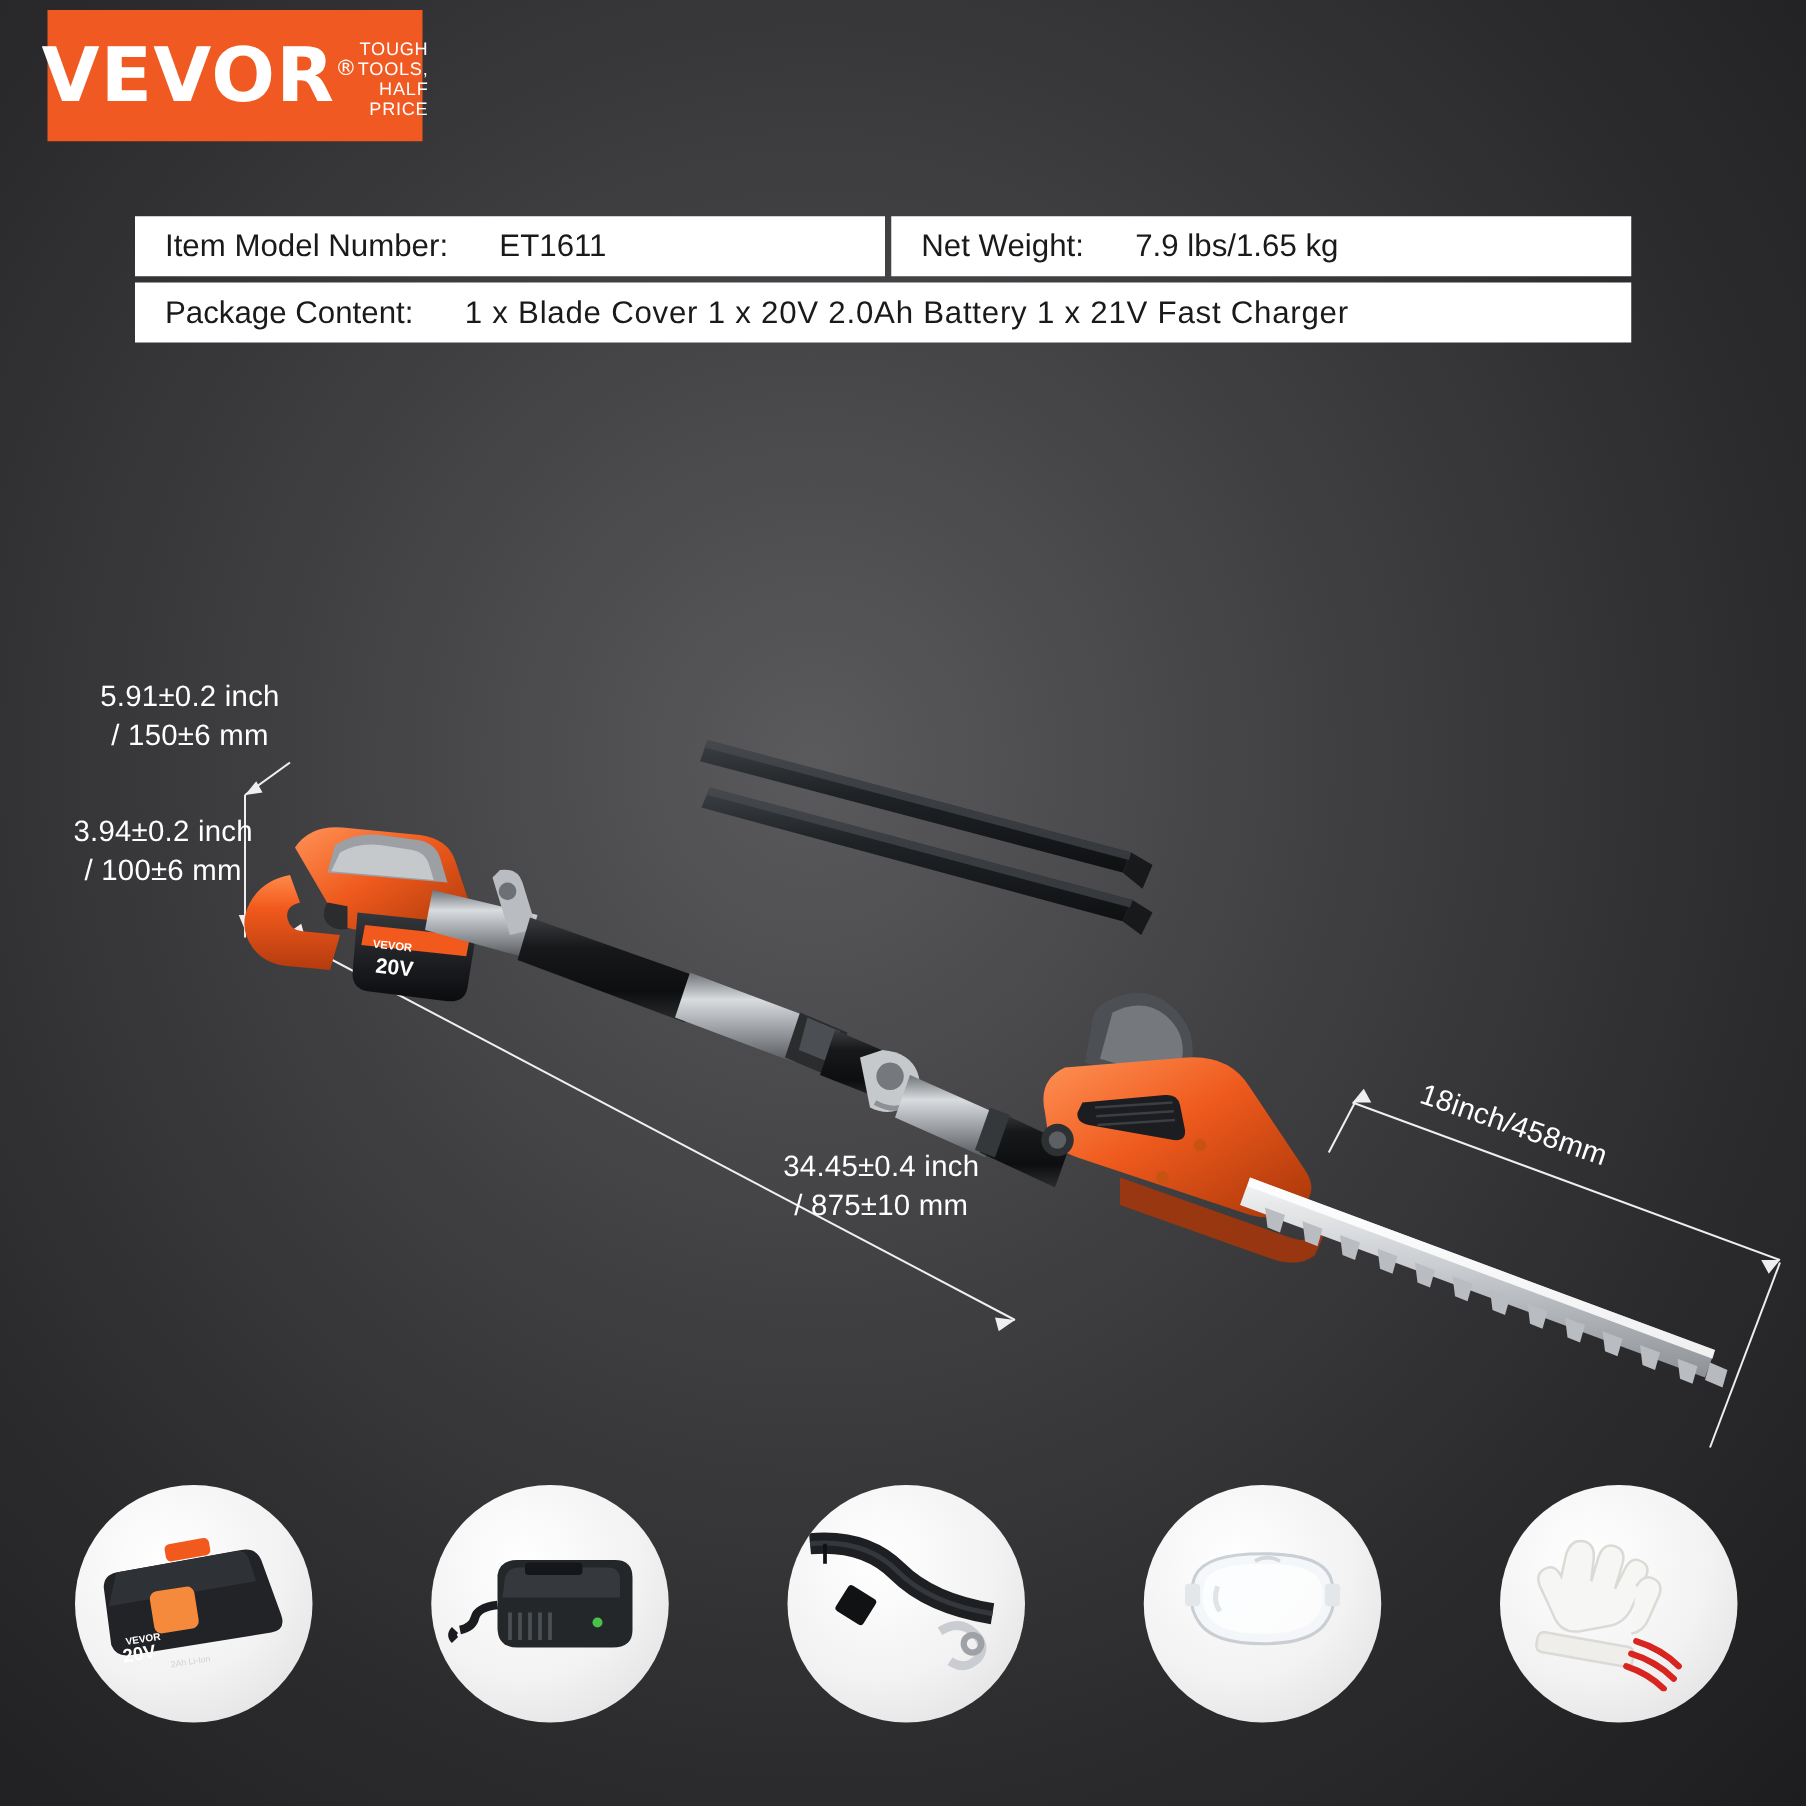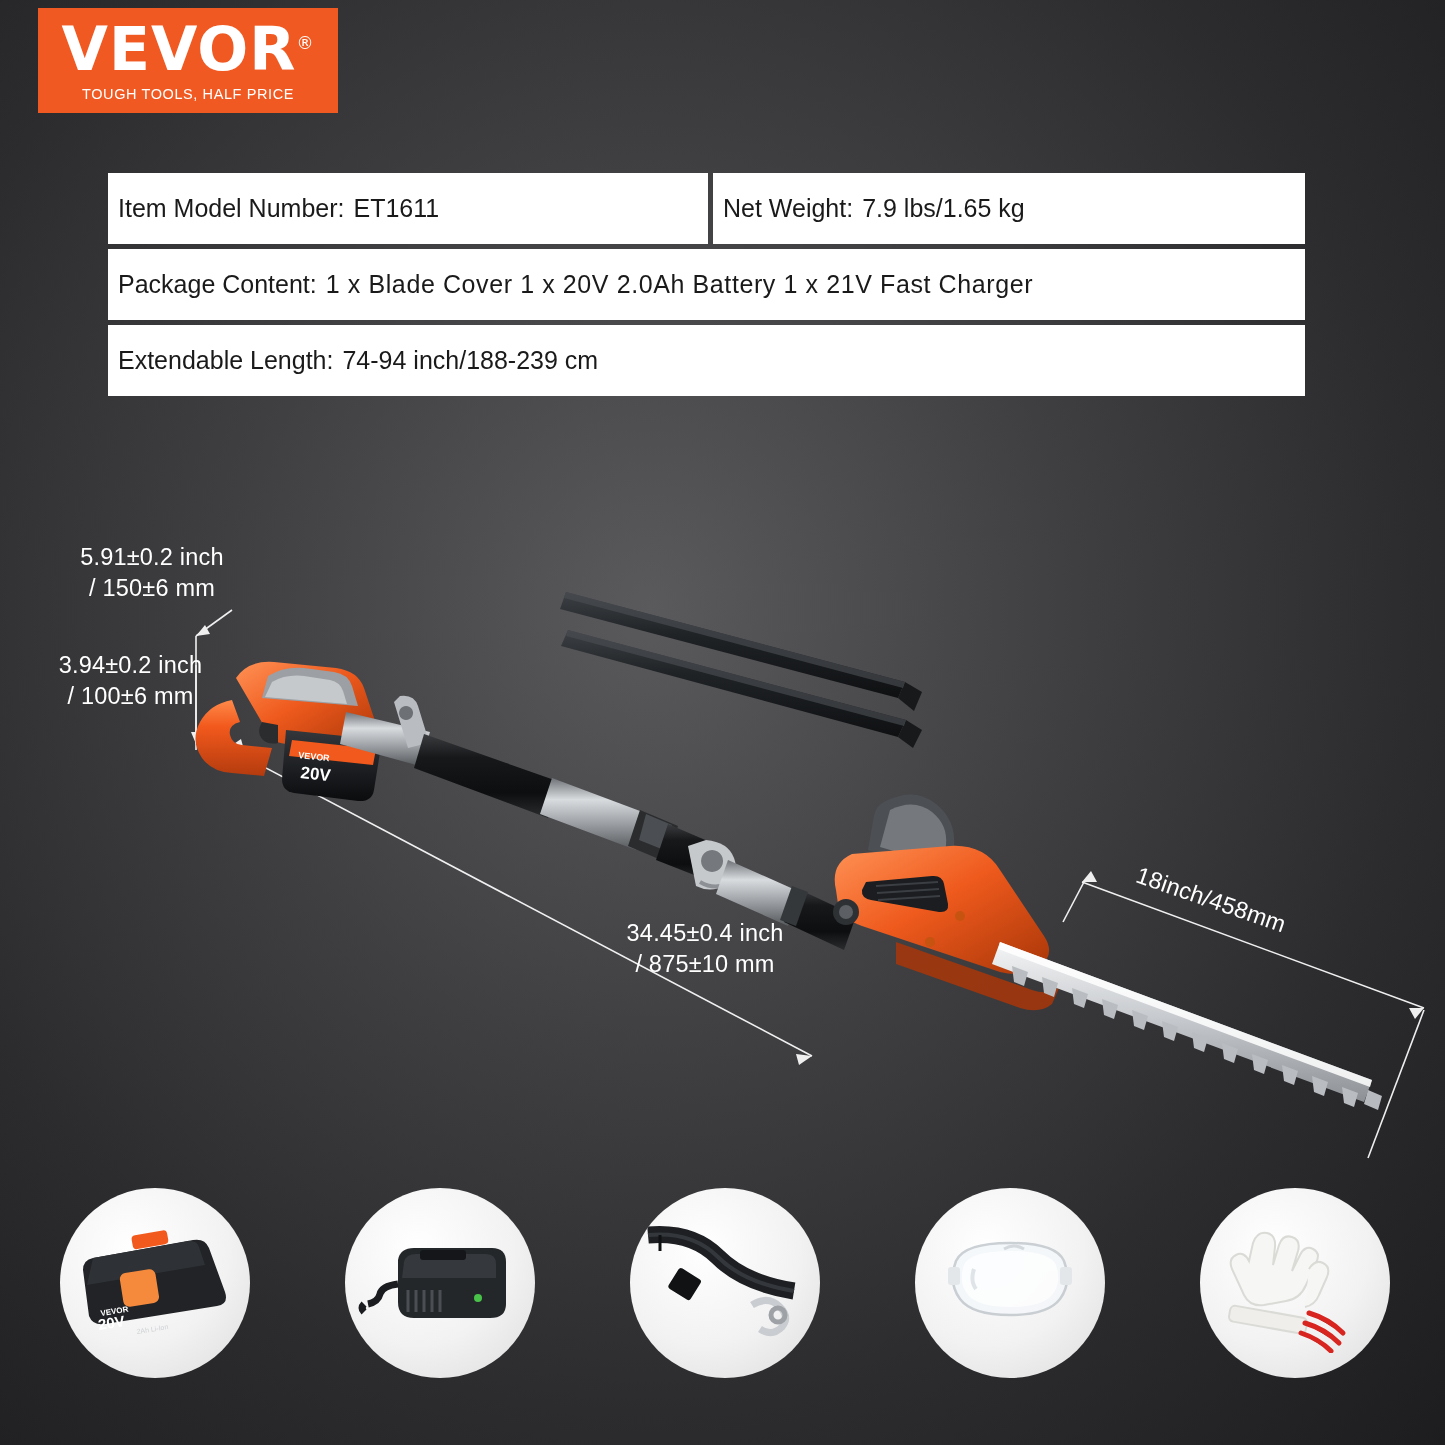--- a/index.html
+++ b/index.html
@@ -18,21 +18,21 @@
 
   
   #brand {
     position: absolute;
     left: 38px;
     top: 8px;
     width: 300px;
     height: 105px;
     background: #f05a22;
     display: flex;
-    flex-direction: column;
+    flex-direction: row;
     align-items: center;
     justify-content: center;
   }
   #brand .wordmark {
     font-size: 60px;
     font-weight: bold;
     letter-spacing: 1px;
     line-height: 1;
     color: #ffffff;
     position: relative;
@@ -62,26 +62,27 @@
   .spec-row {
     display: flex;
     gap: 5px;
     margin-bottom: 5px;
   }
   .spec-box {
     background: #ffffff;
     color: #1a1a1a;
     display: flex;
     align-items: center;
-    padding: 0 10px;
-    height: 71px;
+    padding: 0 24px;
+    height: 48px;
     box-sizing: border-box;
     font-size: 25px;
     white-space: nowrap;
     overflow: hidden;
+    gap: 32px;
   }
   .spec-box .lbl { font-weight: normal; }
   .spec-box .val { font-weight: normal; margin-left: 9px; }
   .spec-box .val.spaced { letter-spacing: 0.6px; }
   .box-model { width: 600px; }
   .box-weight { width: 592px; }
   .box-full { width: 1197px; }
 
   
   .dim-label {
@@ -146,26 +147,20 @@
     </div>
     <div class="spec-box box-weight">
       <span class="lbl">Net Weight:</span>
       <span class="val">7.9 lbs/1.65 kg</span>
     </div>
   </div>
   <div class="spec-row">
     <div class="spec-box box-full">
       <span class="lbl">Package Content:</span>
       <span class="val spaced">1 x Blade Cover   1 x 20V 2.0Ah Battery   1 x 21V Fast Charger</span>
-    </div>
-  </div>
-  <div class="spec-row">
-    <div class="spec-box box-full">
-      <span class="lbl">Extendable Length:</span>
-      <span class="val">74-94 inch/188-239 cm</span>
     </div>
   </div>
 </div>
 
 <div class="dim-label" id="dim-top">5.91±0.2 inch
 / 150±6  mm</div>
 <div class="dim-label" id="dim-left">3.94±0.2 inch
 / 100±6 mm</div>
 <div class="dim-label" id="dim-pole">34.45±0.4 inch
 / 875±10  mm</div>

